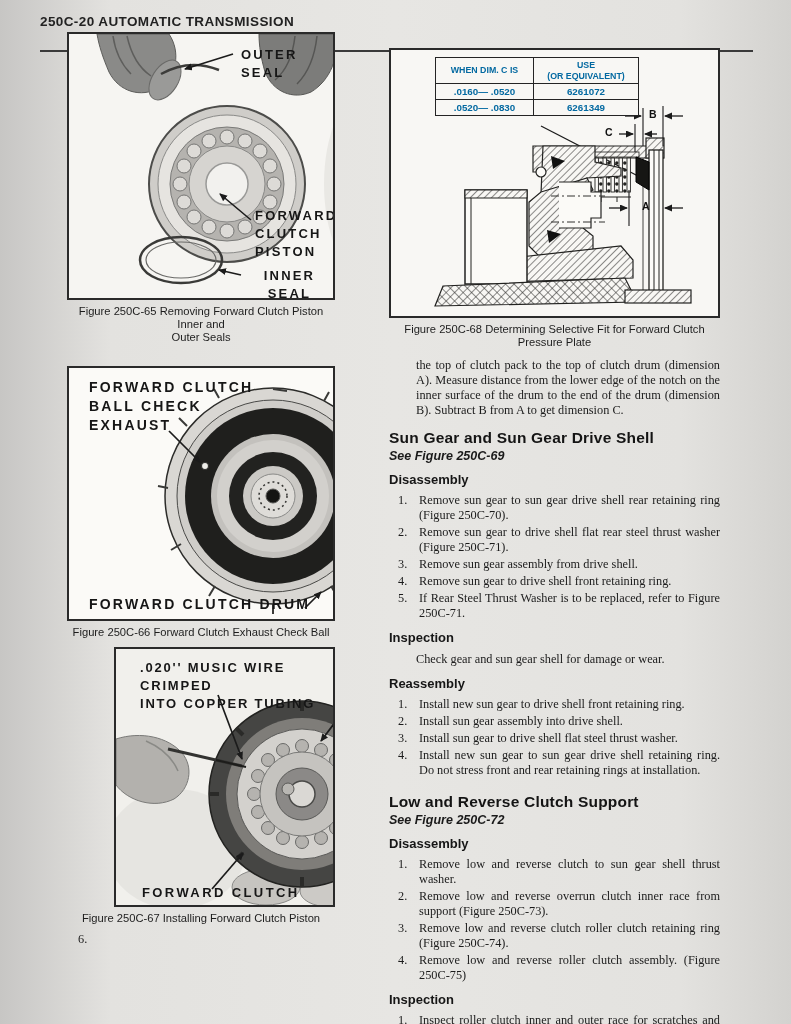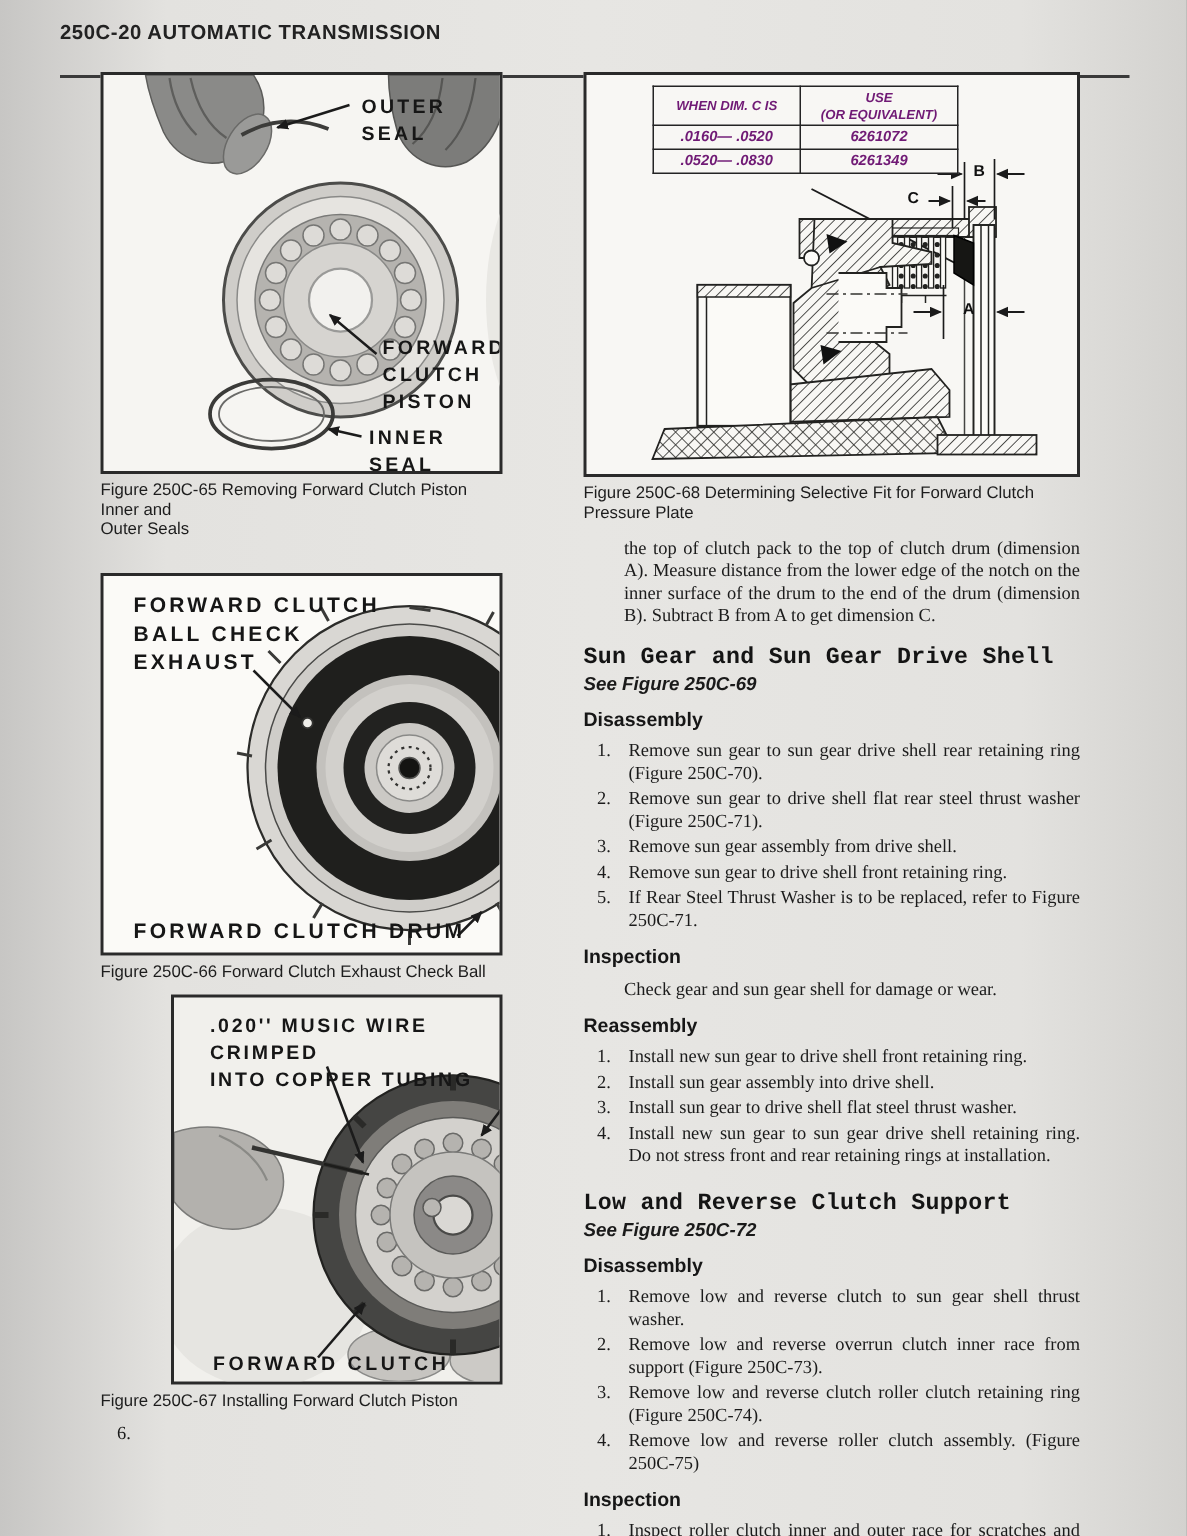--- a/index.html
+++ b/index.html
@@ -7,51 +7,51 @@
   .page{
     position:relative;width:791px;height:1024px;overflow:hidden;
     background:linear-gradient(90deg,#c7c6c4 0,#e3e2df 14%,#e7e6e3 50%,#e3e2df 86%,#d3d2cf 100%);
     font-family:"Liberation Serif",serif;color:#1b1b1b;
   }
   
   .hdr{position:absolute;left:40px;top:14px;width:713px;
        font-family:"Liberation Sans",sans-serif;font-weight:bold;font-size:13.5px;
        letter-spacing:.4px;color:#222;padding-bottom:21px;border-bottom:2.5px solid #3a3a3a;}
   
-  .col-left{position:absolute;left:40px;top:48px;width:268px;padding-left:27px;}
+  .col-left{position:absolute;left:40px;top:32px;width:268px;padding-left:27px;}
   .col-right{position:absolute;left:389px;top:48px;width:331px;}
   
   .fig-box{position:relative;border:2px solid #2a2a2a;background:#f6f5f2;box-sizing:border-box;overflow:hidden;}
   #box65{height:268px;}
   #box66{height:255px;background:#fbfaf7;}
   #box67{height:260px;background:#f1f0ec;margin-left:47px;}
   #box68{height:270px;background:#f8f7f4;}
   .fig-box svg{position:absolute;left:0;top:0;}
   .caption{font-family:"Liberation Sans",sans-serif;font-size:11.2px;line-height:13px;
-           text-align:left;color:#1d1d1d;white-space:pre-line;margin-top:5px;}
+           text-align:center;color:#1d1d1d;white-space:pre-line;margin-top:5px;}
   
   .plabel{position:absolute;font-family:"Liberation Sans",sans-serif;font-weight:bold;
           color:#161616;white-space:pre-line;}
   .l65{font-size:13px;letter-spacing:2.2px;line-height:18px;}
   .l66{font-size:14px;letter-spacing:2.2px;line-height:19px;}
   .l67{font-size:13px;letter-spacing:1.8px;line-height:18px;}
   .dim{position:absolute;font-family:"Liberation Sans",sans-serif;font-weight:bold;font-size:10.5px;color:#111;}
   
   .sel-table{position:absolute;left:44px;top:7px;border-collapse:collapse;
-             font-family:"Liberation Sans",sans-serif;color:#701a75;background:#f8f7f4;font-style:italic;}
+             font-family:"Liberation Sans",sans-serif;color:#0369a1;background:#f8f7f4;}
   .sel-table th,.sel-table td{border:1.5px solid #242424;text-align:center;}
   .sel-table th{font-size:8.8px;font-weight:bold;line-height:10.5px;padding:2px 4px;white-space:pre-line;}
   .sel-table td{font-size:9.8px;font-weight:bold;padding:1px 4px;height:13px;}
   .sel-table .c1{width:89px;}
   .sel-table .c2{width:96px;}
   
   .body-text{font-size:12.3px;line-height:15px;text-align:justify;}
   p.cont{margin:9px 0 0 0;padding-left:27px;}
   p.indent1{margin:7px 0 0 0;padding-left:27px;text-align:left;}
-  h2.sect{font-family:Liberation Mono, monospace;font-size:15.5px;font-weight:bold;
+  h2.sect{font-family:Liberation Sans, sans-serif;font-size:15.5px;font-weight:bold;
           color:#141414;margin:11px 0 0 0;letter-spacing:.2px;}
   .see{font-family:"Liberation Sans",sans-serif;font-size:12.5px;font-weight:bold;
        font-style:italic;color:#1a1a1a;margin-top:2px;}
   h3.sub{font-family:"Liberation Sans",sans-serif;font-size:13px;font-weight:bold;
          color:#161616;margin:9px 0 0 0;}
   ol.steps{list-style:none;margin:6px 0 0 0;padding:0;counter-reset:step;}
   ol.steps li{position:relative;padding-left:30px;margin-bottom:2px;counter-increment:step;}
   ol.steps li::before{content:counter(step) ".";position:absolute;left:9px;}
   
   .item6{position:relative;margin-top:7px;padding-left:32px;}
@@ -113,21 +113,21 @@
         <ellipse cx="112" cy="226" rx="35" ry="18" fill="none" stroke="#6a6a68" stroke-width="1.2"></ellipse>
 
         <line x1="164" y1="20" x2="116" y2="35" stroke="#1b1b1b" stroke-width="1.6" marker-end="url(#ah65)"></line>
         <line x1="182" y1="186" x2="151" y2="160" stroke="#1b1b1b" stroke-width="1.6" marker-end="url(#ah65)"></line>
         <line x1="172" y1="241" x2="150" y2="236" stroke="#1b1b1b" stroke-width="1.6" marker-end="url(#ah65)"></line>
       </svg>
       <div class="plabel l65" style="left:172px;top:12px;">OUTER SEAL</div>
       <div class="plabel l65" style="left:186px;top:173px;">FORWARD
 CLUTCH
 PISTON</div>
-      <div class="plabel l65" style="left:177px;top:233px;">INNER SEAL</div>
+      <div class="plabel l65" style="left:177px;top:233px;text-align:center;">INNER SEAL</div>
     </div>
     <div class="caption">Figure 250C-65 Removing Forward Clutch Piston Inner and
 Outer Seals</div>
 
     <div class="fig-box" id="box66" style="margin-top:22px;">
       <svg width="326" height="251" viewBox="0 0 326 251">
         <defs>
           <marker id="ah66" markerWidth="9" markerHeight="8" refX="7" refY="3.5" orient="auto" markerUnits="userSpaceOnUse">
             <path d="M0,0L8,3.5L0,7Z" fill="#1b1b1b"></path>
           </marker>

